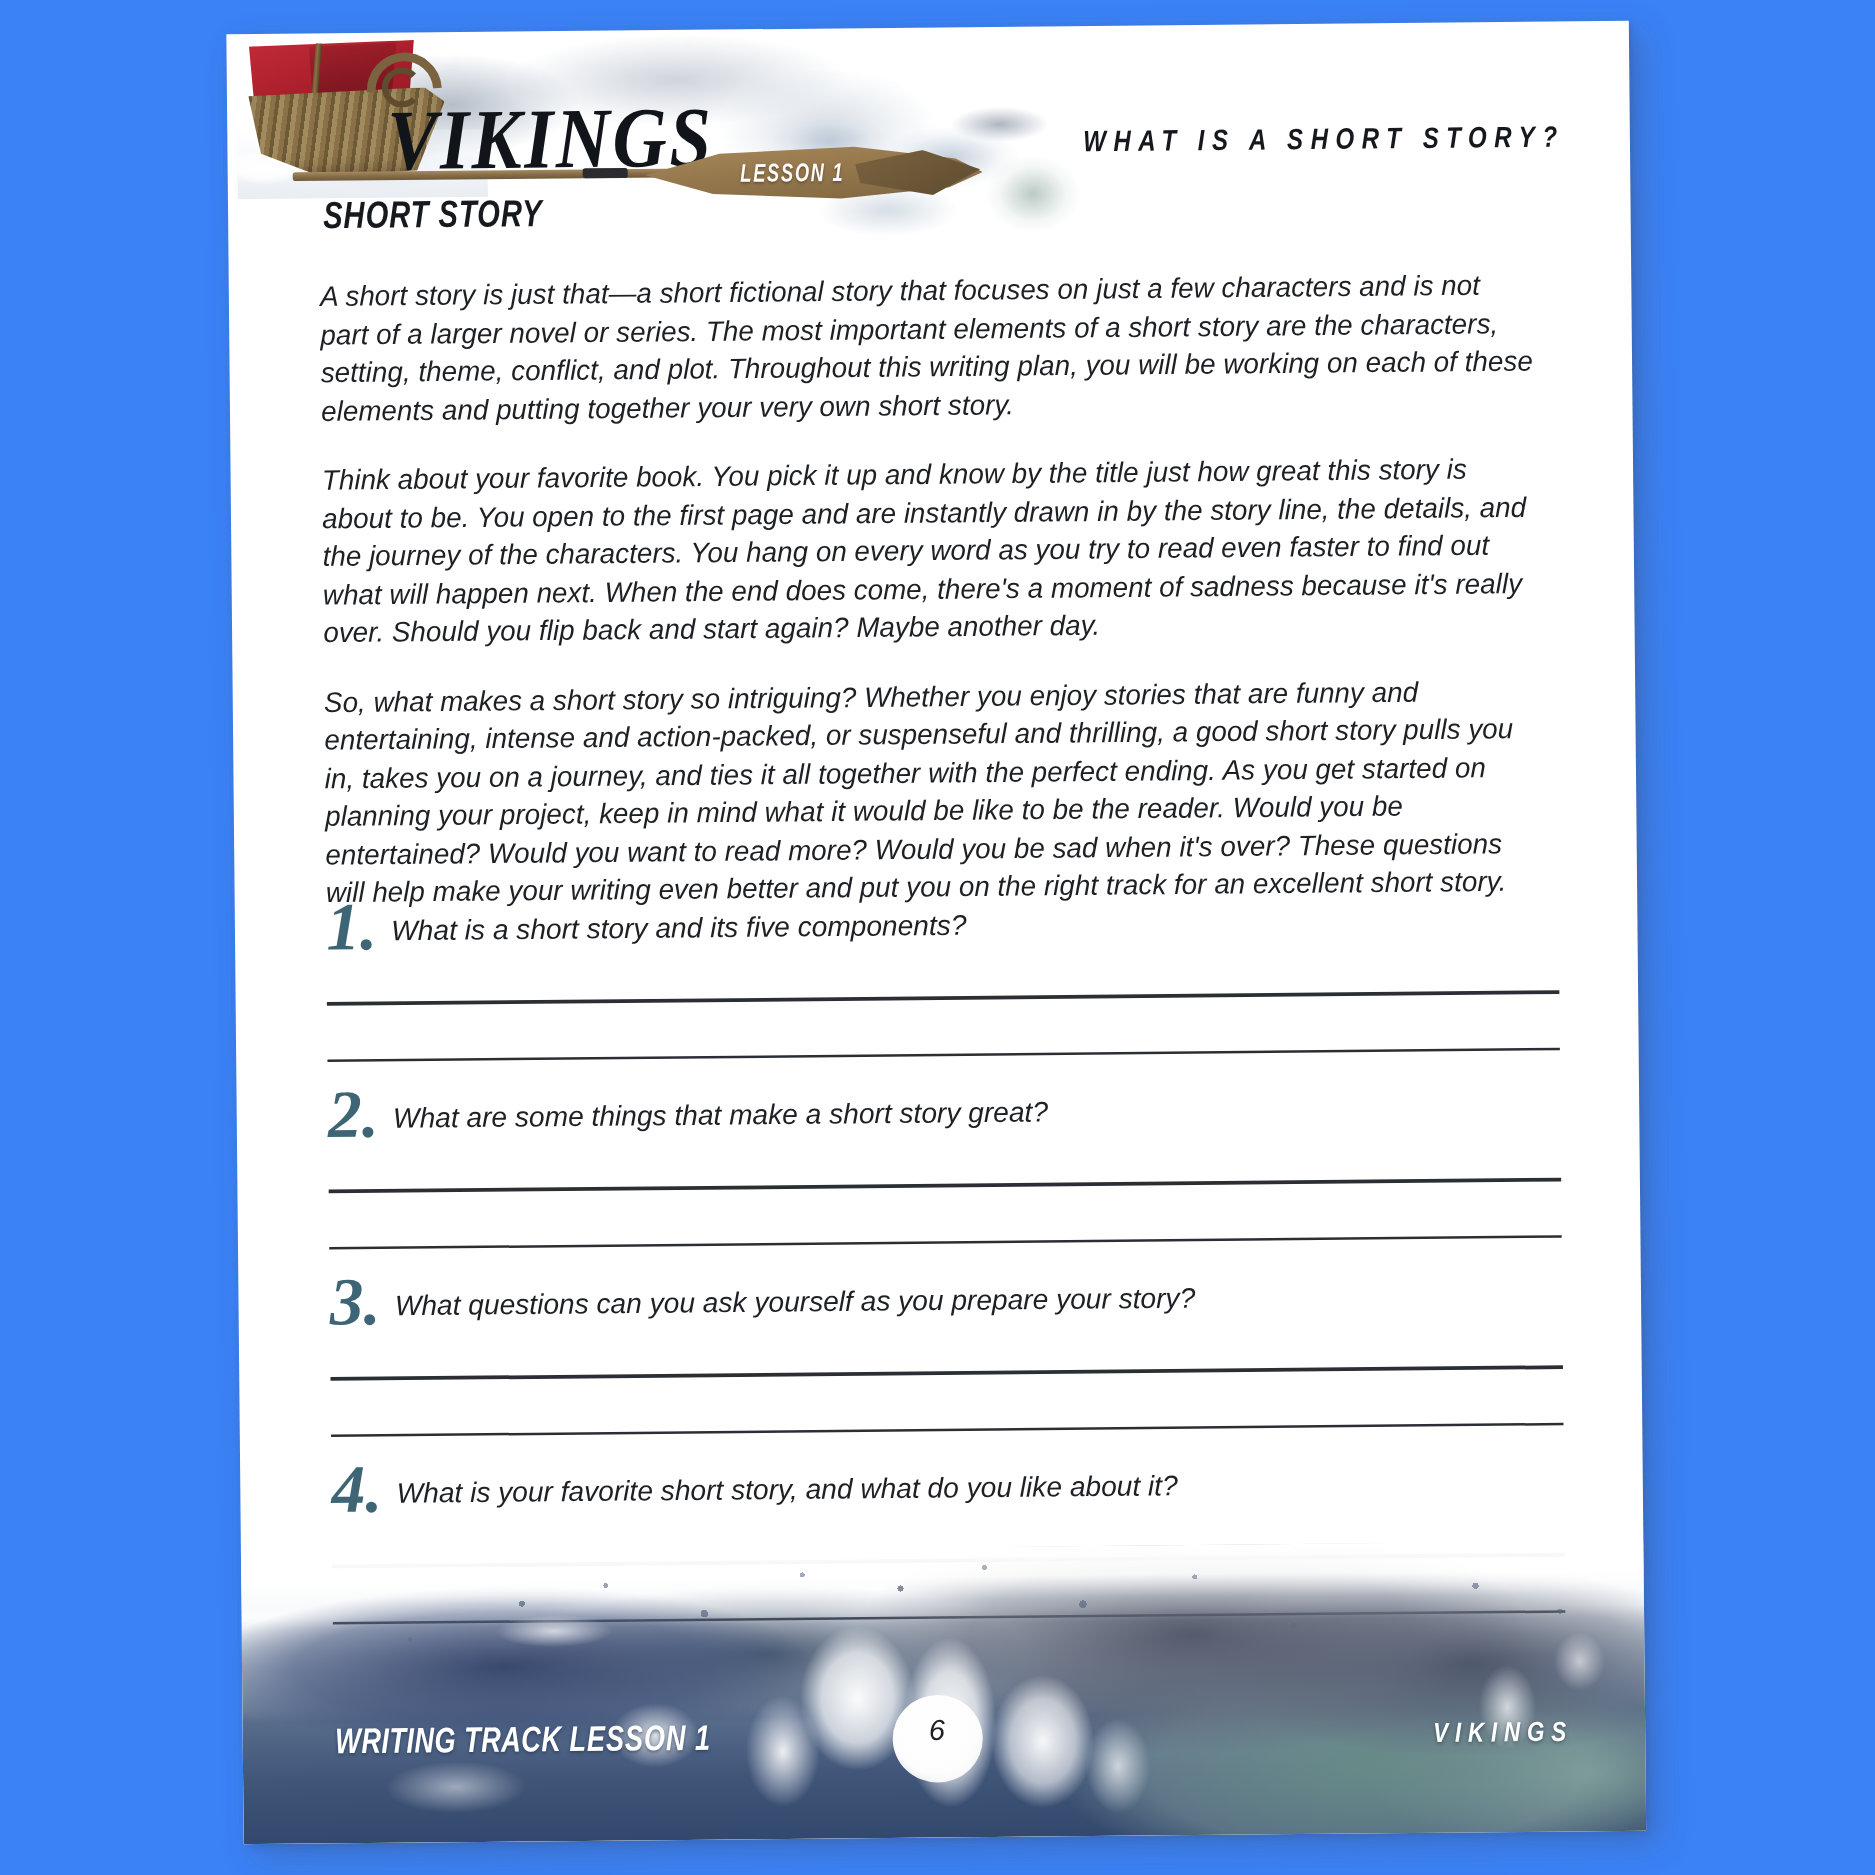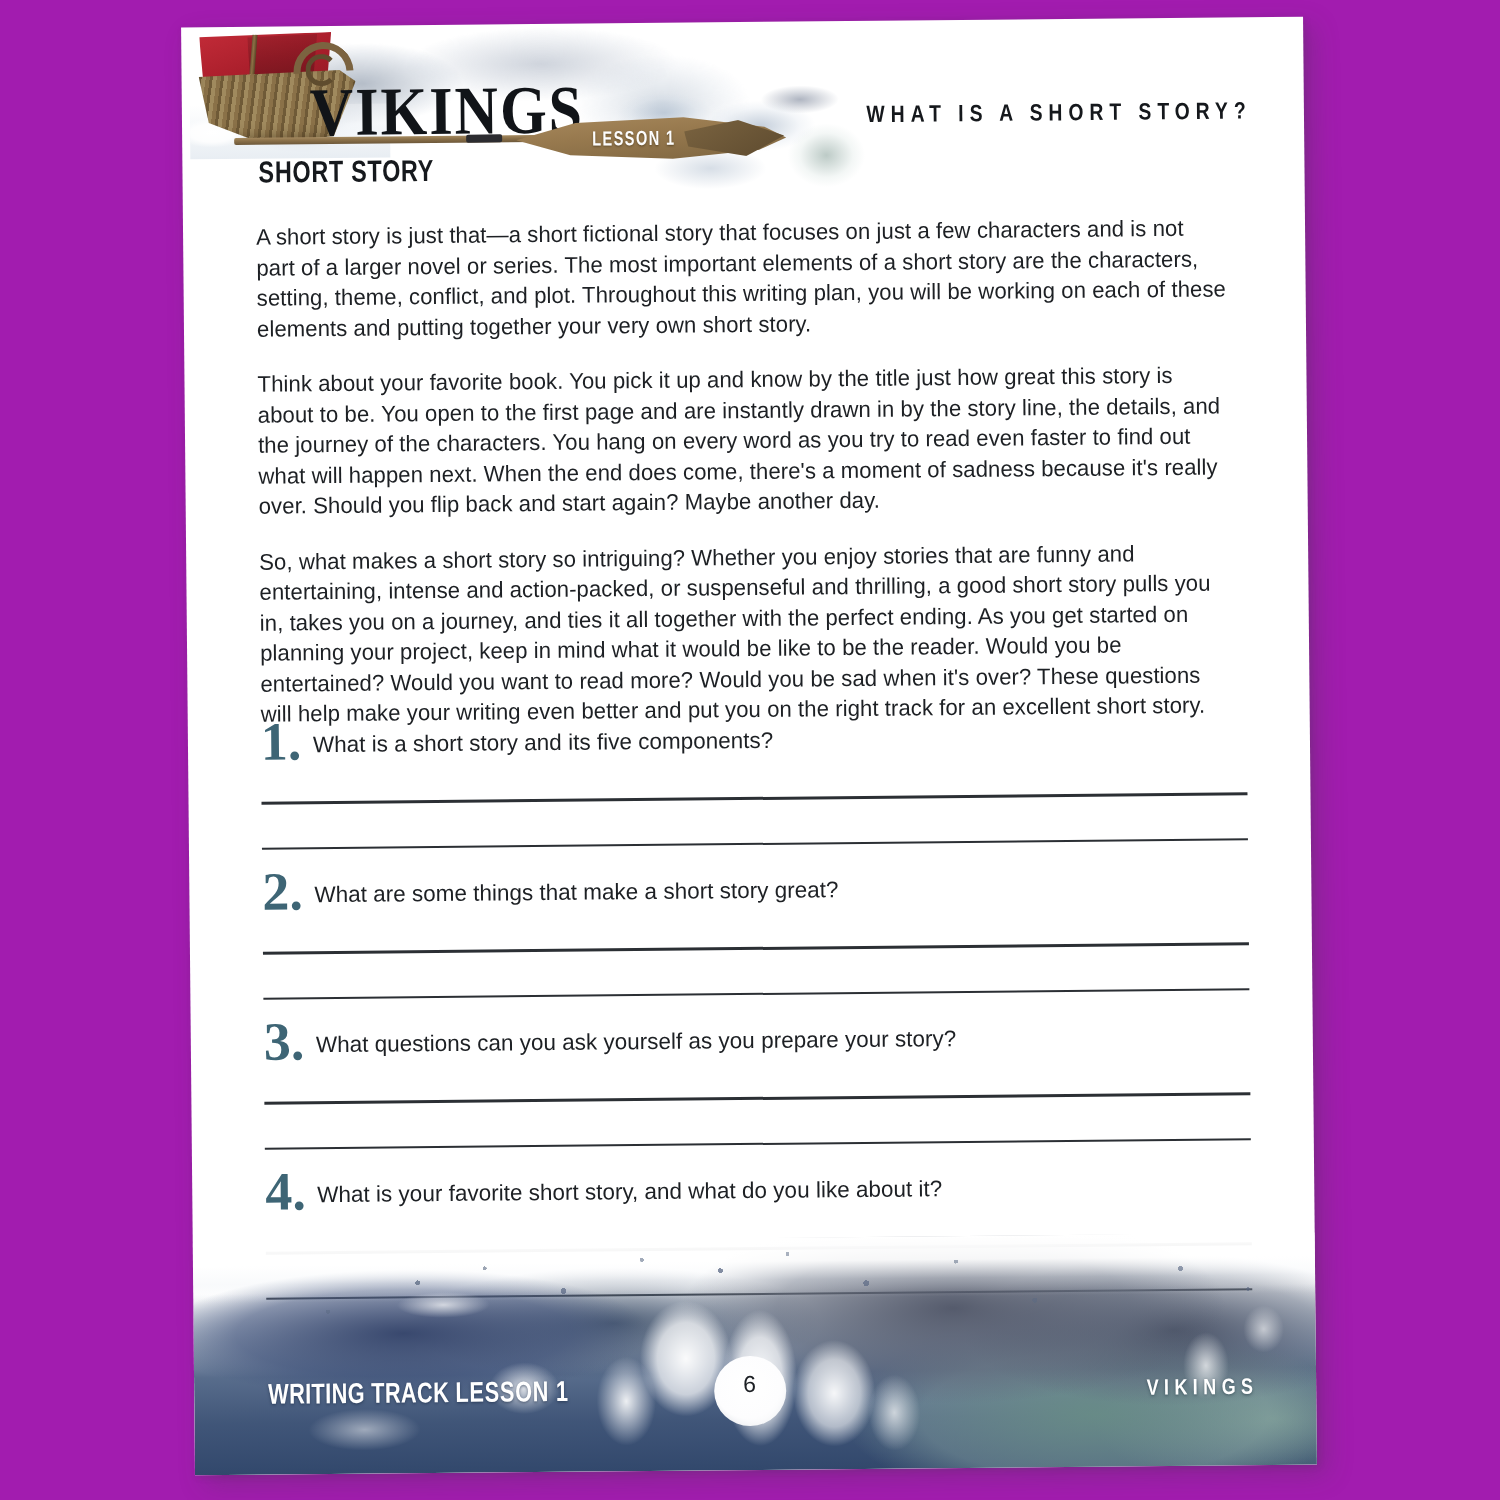--- a/index.html
+++ b/index.html
@@ -13,21 +13,22 @@
     height: 1500px;
     overflow: hidden;
     font-family: "Liberation Sans", sans-serif;
     position: relative;
   }
 
   
   #canvas {
     position: absolute;
     inset: 0;
-    background: #a21caf;
+    background: #3b82f6;
+    font-style: italic;
   }
 
   
   #page {
     position: absolute;
     left: 188px;
     top: 22px;
     width: 1122px;
     height: 1448px;
     background: #ffffff;

